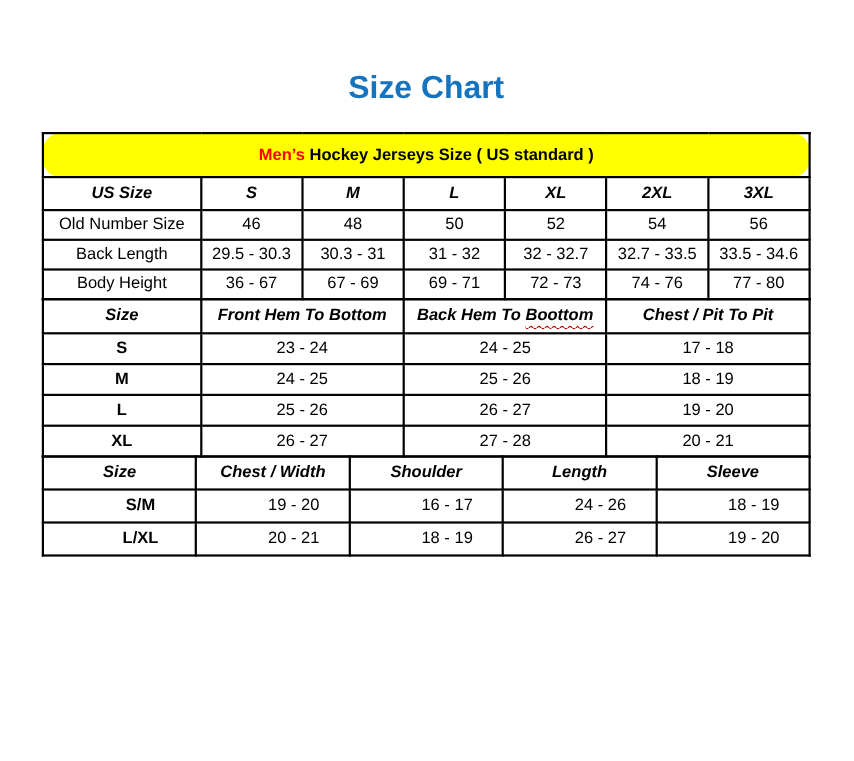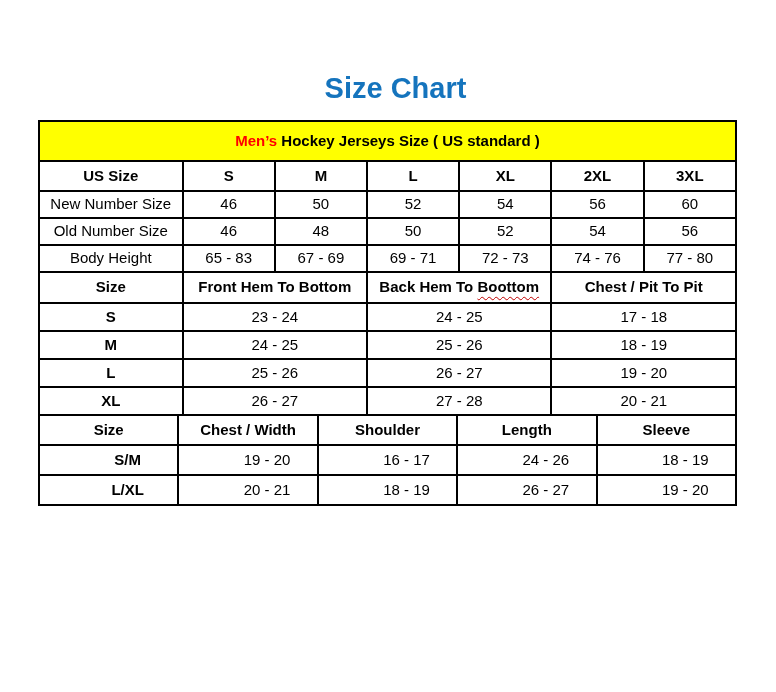--- a/index.html
+++ b/index.html
@@ -10,21 +10,21 @@
     background: #ffffff;
     font-family: "Liberation Sans", "DejaVu Sans", sans-serif;
     color: #000000;
     overflow: hidden;
   }
   .title {
     position: absolute;
     top: 64px;
     left: 38px;
     width: 699px;
-    margin: 8px;
+    margin: 0;
     text-align: center;
     font-size: 29px;
     font-weight: bold;
     color: #1574BD;
     letter-spacing: 0px;
   }
   .chart {
     position: absolute;
     left: 38px;
     top: 120px;
@@ -44,24 +44,24 @@
     font-size: 15px;
     line-height: 1.1;
     overflow: hidden;
   }
   td.band {
     background: #FFFF00;
     font-weight: bold;
     font-size: 16px;
   }
   .red { color: #FF0000; }
-  tr.head td { font-weight: bold; }
+  tr.head td { font-weight: bold; font-style: italic; }
   td.rowlabel-bold { font-weight: bold; }
   
-  .mens  tr.band-row td { height: 38px; }
+  .mens  tr.band-row td { height: 38px; border-radius: 16px; }
   .mens  tr.head td     { height: 28px; }
   .mens  tr.data td     { height: 25px; }
   .womens tr.band-row td { height: 39px; }
   .womens tr.head td     { height: 29px; }
   .womens tr.data td     { height: 26px; }
   .youth tr.band-row td { height: 35px; }
   .youth tr.head td     { height: 28px; }
   .youth tr.data td     { height: 28px; padding-left: 40px; }
   
   .sp-err {
@@ -101,40 +101,40 @@
       <tr class="head">
         <td>US Size</td>
         <td>S</td>
         <td>M</td>
         <td>L</td>
         <td>XL</td>
         <td>2XL</td>
         <td>3XL</td>
       </tr>
       <tr class="data">
-        <td>New Number Size</td>
-        <td>46</td>
-        <td>50</td>
-        <td>52</td>
-        <td>54</td>
-        <td>56</td>
-        <td>60</td>
-      </tr>
-      <tr class="data">
         <td>Old Number Size</td>
         <td>46</td>
         <td>48</td>
         <td>50</td>
         <td>52</td>
         <td>54</td>
         <td>56</td>
       </tr>
       <tr class="data">
+        <td>Back Length</td>
+        <td>29.5 - 30.3</td>
+        <td>30.3 - 31</td>
+        <td>31 - 32</td>
+        <td>32 - 32.7</td>
+        <td>32.7 - 33.5</td>
+        <td>33.5 - 34.6</td>
+      </tr>
+      <tr class="data">
         <td>Body Height</td>
-        <td>65 - 83</td>
+        <td>36 - 67</td>
         <td>67 - 69</td>
         <td>69 - 71</td>
         <td>72 - 73</td>
         <td>74 - 76</td>
         <td>77 - 80</td>
       </tr>
     </tbody>
       </table>
 
     <table class="t womens">

